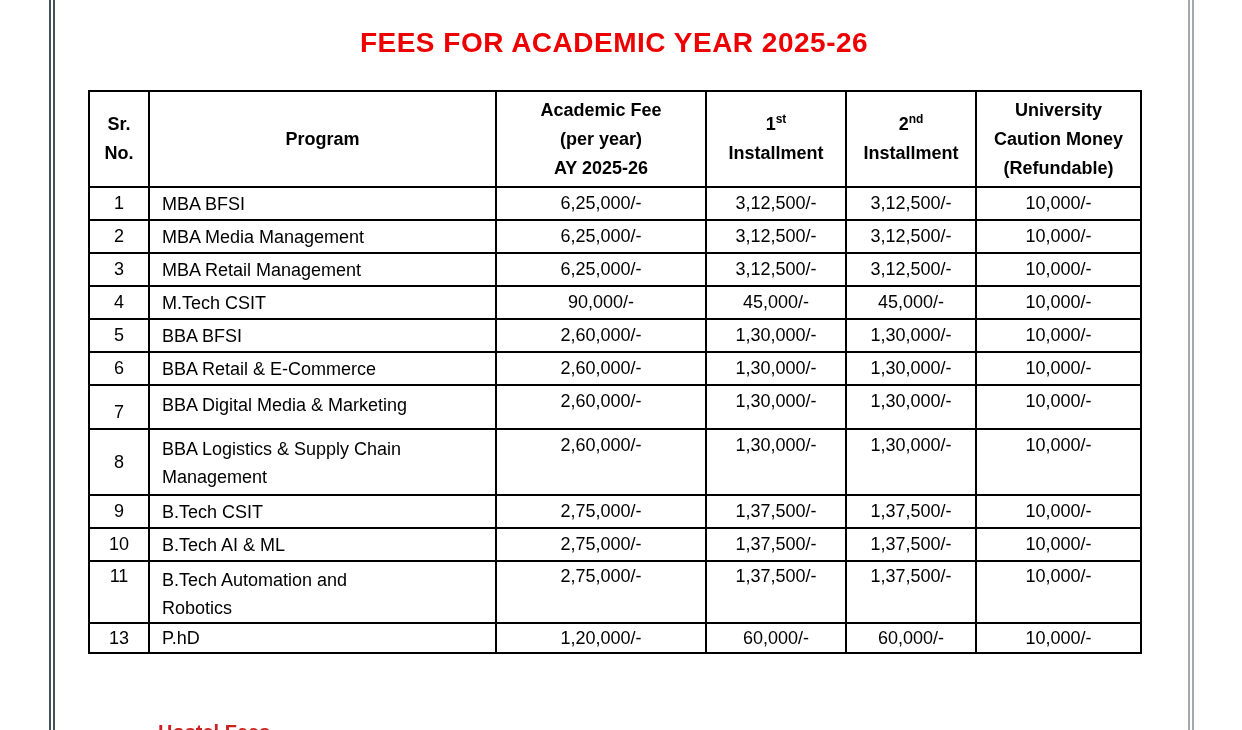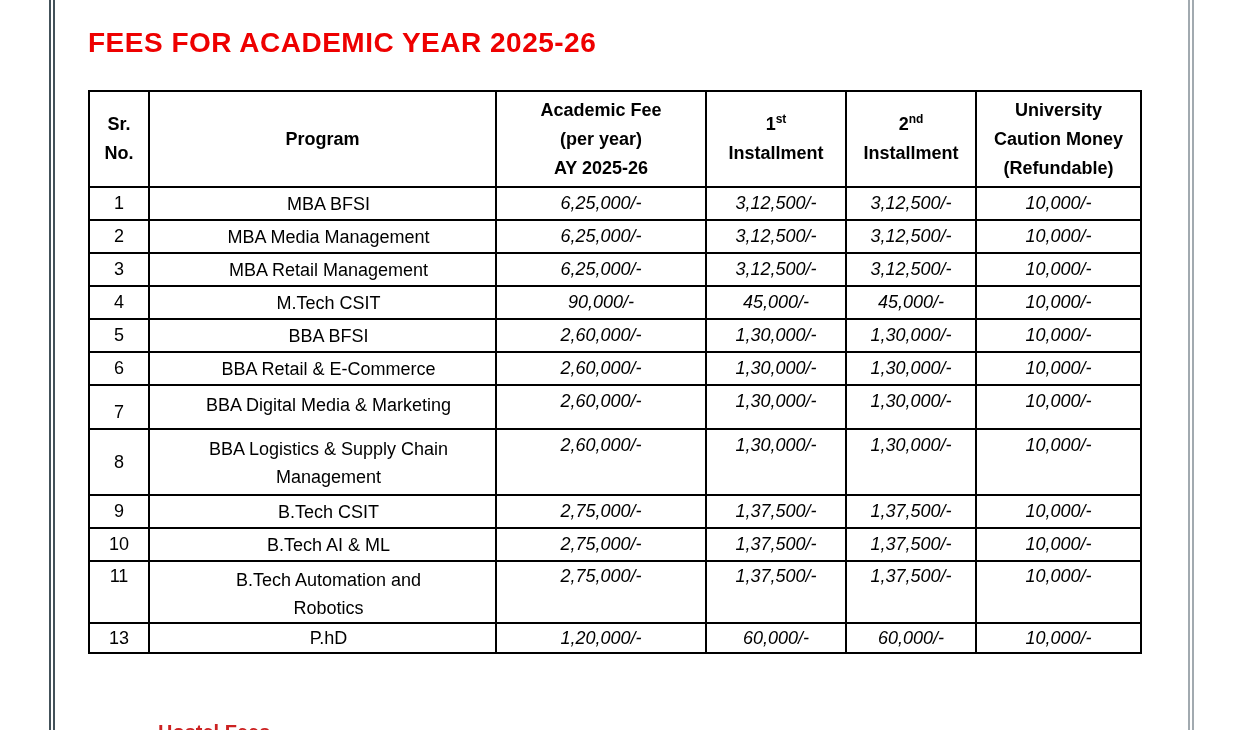--- a/index.html
+++ b/index.html
@@ -30,20 +30,21 @@
     left: 1188px;
     border-left: 2px solid #a2aab0;
     border-right: 2px solid #a2aab0;
   }
 
   .title {
     position: absolute;
     top: 27px;
     left: 88px;
     width: 1052px;
+    text-align: center;
     font-size: 28px;
     font-weight: bold;
     letter-spacing: 0.5px;
     color: #ee0000;
   }
 
   table.fees {
     position: absolute;
     top: 90px;
     left: 88px;
@@ -70,26 +71,26 @@
     font-weight: bold;
     vertical-align: super;
     line-height: 0;
   }
 
   tbody tr { height: 33px; }
   tbody td { vertical-align: middle; }
 
   td.sr { text-align: center; }
   td.program {
-    text-align: center;
+    text-align: left;
     padding-left: 12px;
     white-space: pre-line;
     line-height: 28px;
   }
-  td.num { text-align: center; font-style: italic; }
+  td.num { text-align: center; }
 
   
   tr.r7 { height: 44px; }
   tr.r7 td.program, tr.r7 td.num { vertical-align: top; padding-top: 5px; }
   tr.r7 td.sr { vertical-align: bottom; padding-bottom: 5px; }
 
   tr.r8 { height: 66px; }
   tr.r8 td.program, tr.r8 td.num { vertical-align: top; padding-top: 5px; margin-left: 24px; }
   tr.r8 td.sr { vertical-align: middle; }
 

